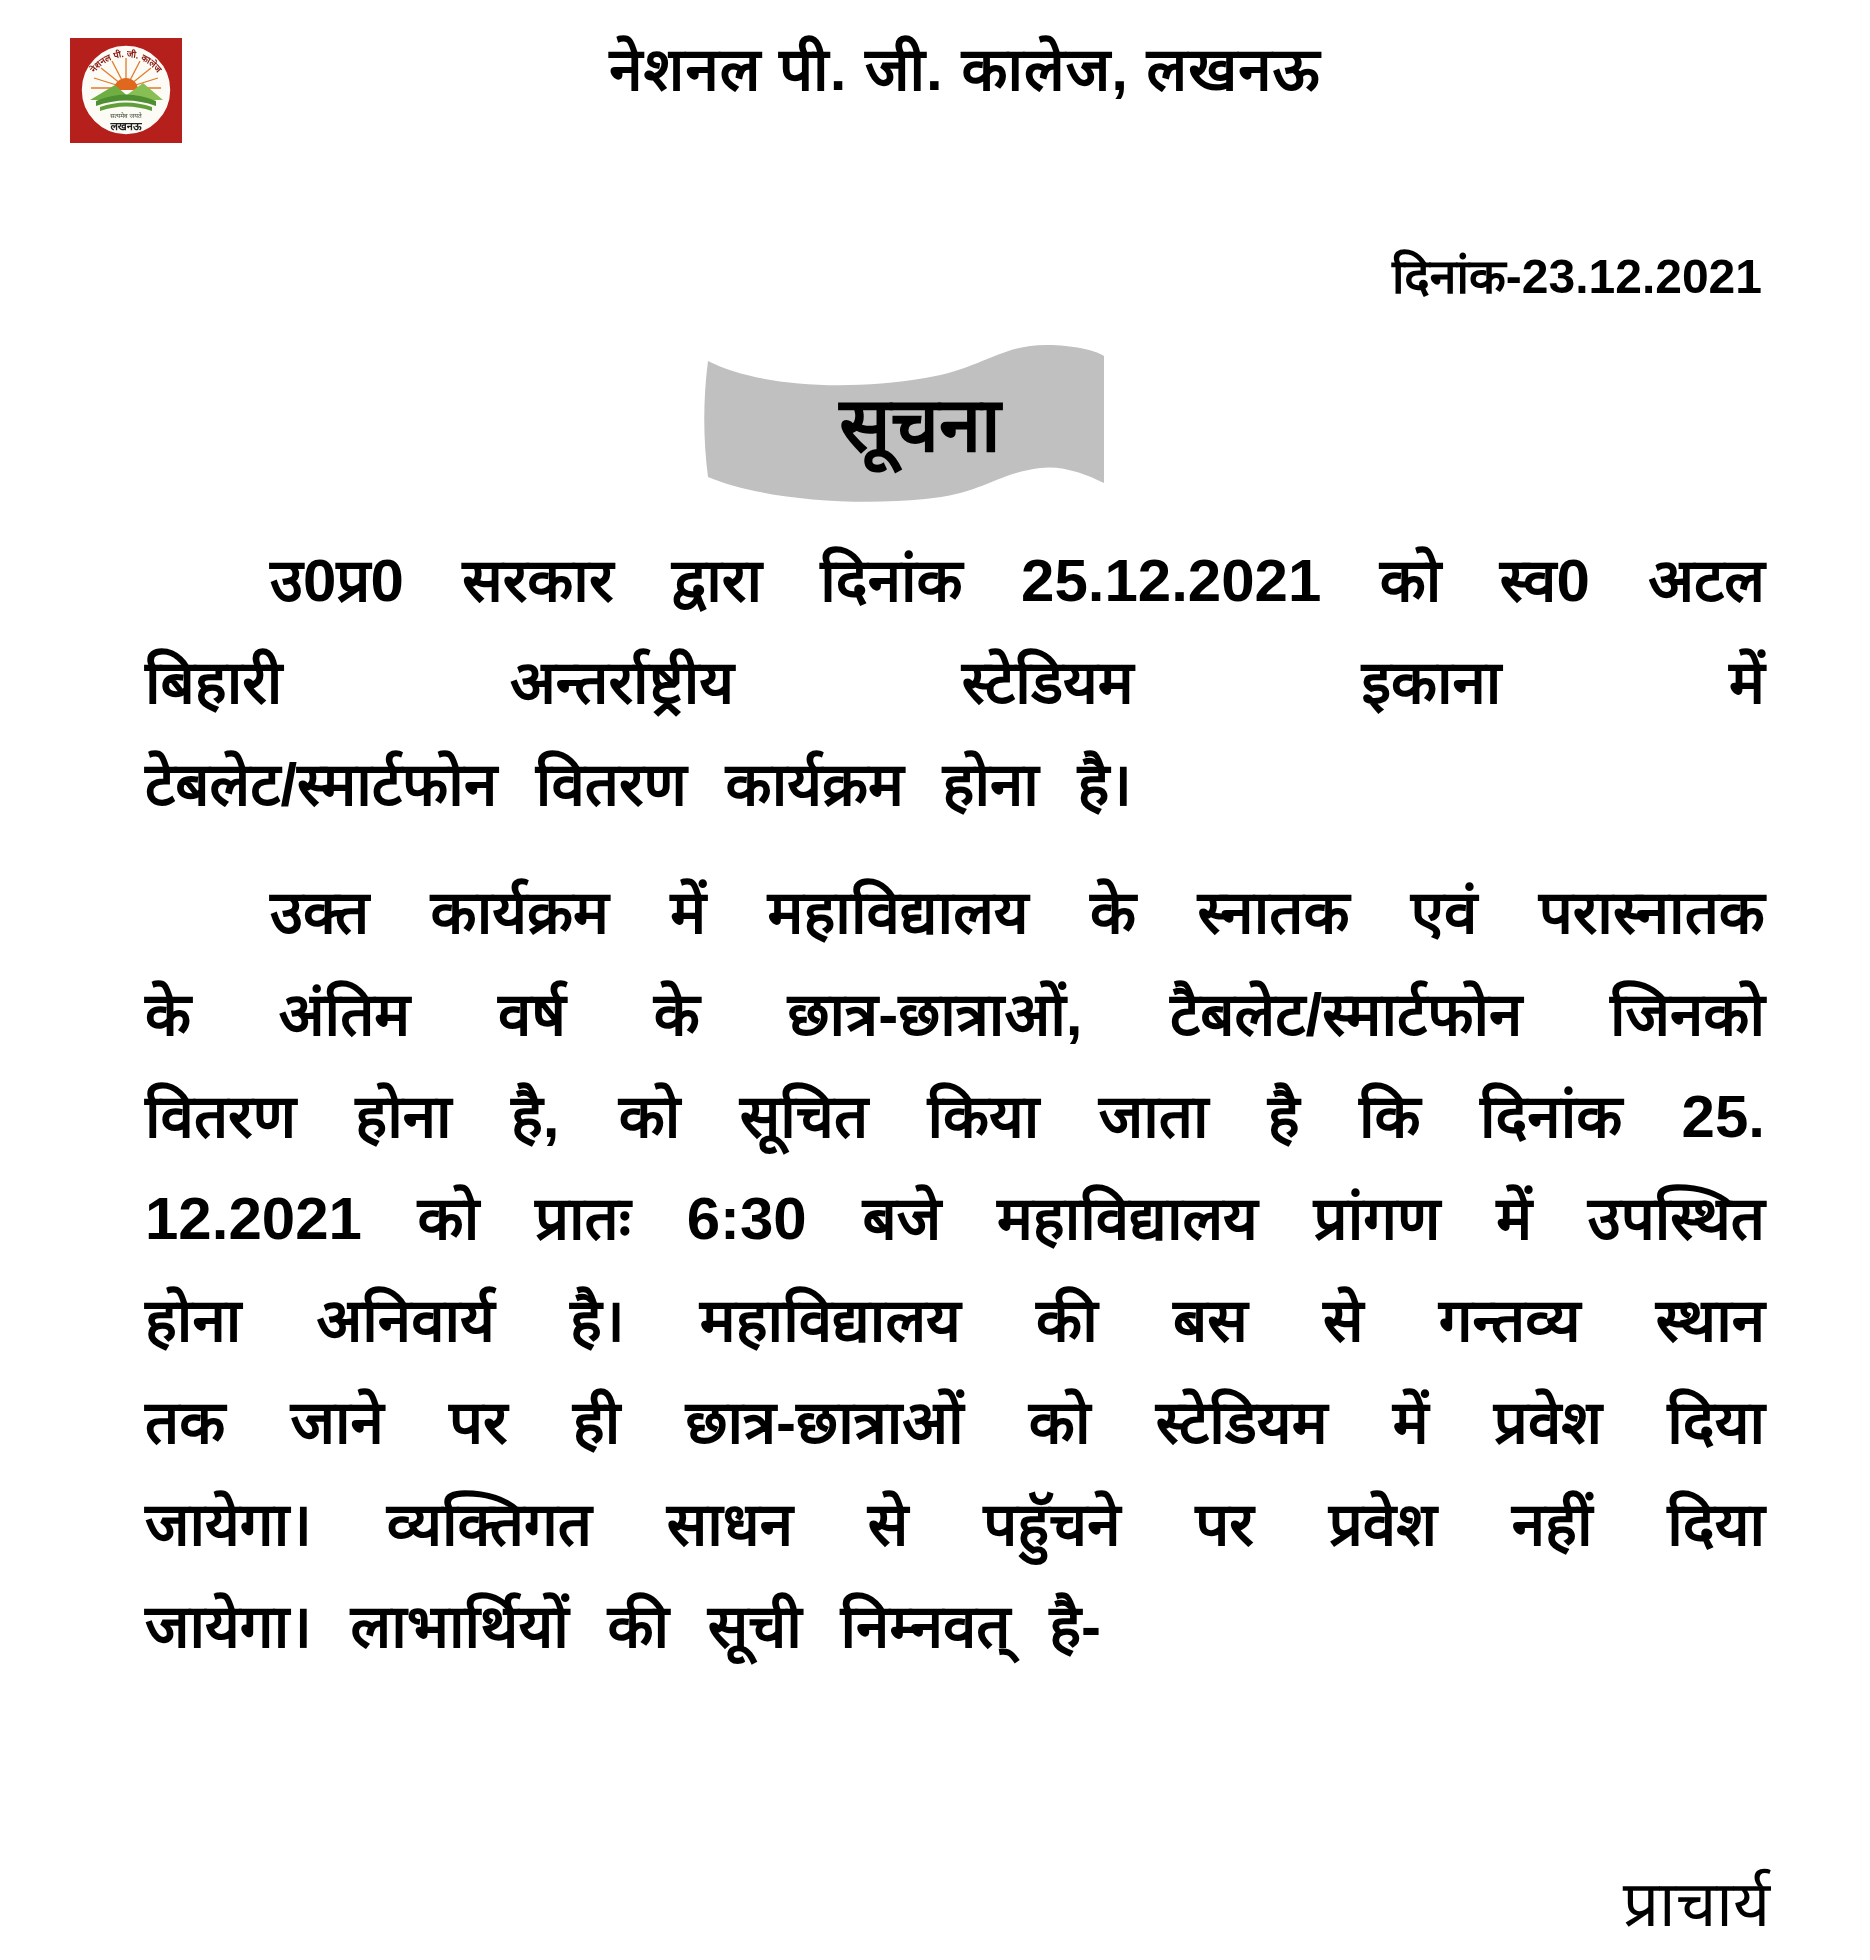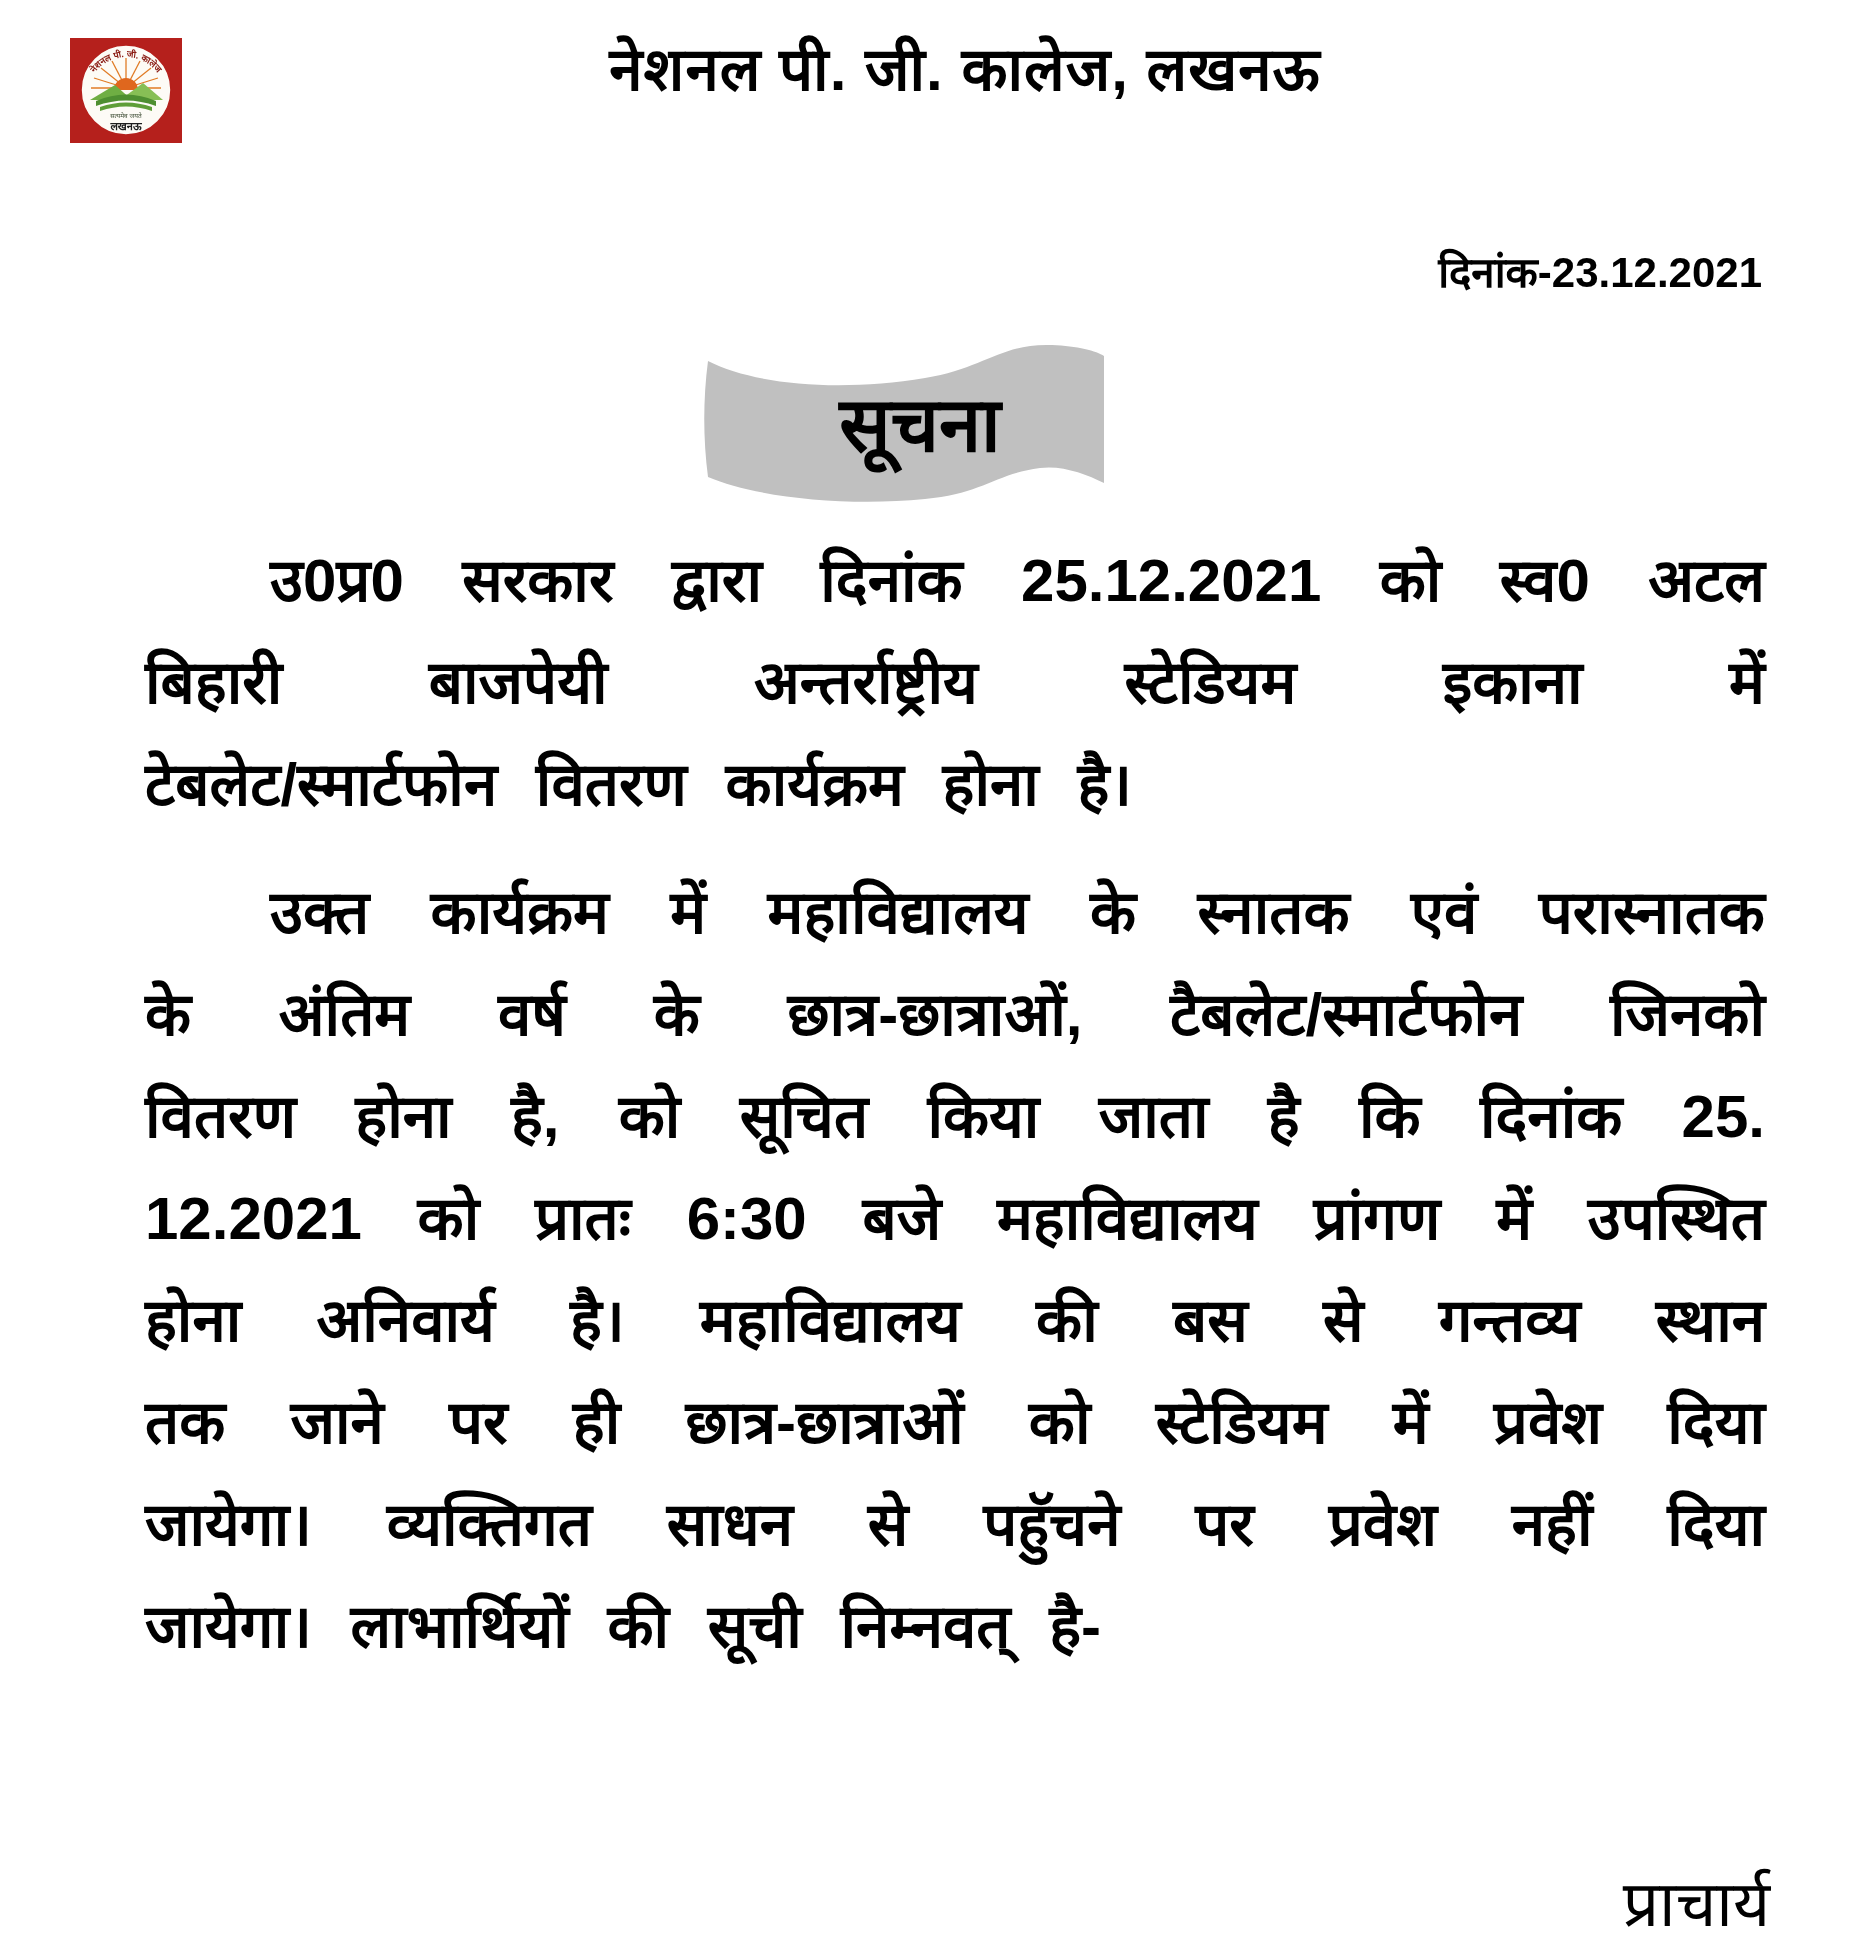--- a/index.html
+++ b/index.html
@@ -23,21 +23,21 @@
     position: absolute; left: 60px; right: 0; top: 26px;
     text-align: center;
     font-size: 60px; font-weight: 700;
     letter-spacing: 1px;
     white-space: nowrap;
   }
 
   
   .date-line {
     position: absolute; right: 108px; top: 242px;
-    font-size: 42px; font-weight: 700;
+    font-size: 48px; font-weight: 700;
     white-space: nowrap;
   }
 
   
   .banner {
     position: absolute; left: 700px; top: 335px;
     width: 412px; height: 175px;
   }
   .banner svg { position: absolute; left: 0; top: 0; }
   .banner-label {
@@ -143,21 +143,20 @@
         <span>सरकार</span>
         <span>द्वारा</span>
         <span>दिनांक</span>
         <span>25.12.2021</span>
         <span>को</span>
         <span>स्व0</span>
         <span>अटल</span>
       </div>
       <div class="line just">
         <span>बिहारी</span>
-        <span>बाजपेयी</span>
         <span>अन्तर्राष्ट्रीय</span>
         <span>स्टेडियम</span>
         <span>इकाना</span>
         <span>में</span>
       </div>
       <div class="line last">टेबलेट/स्मार्टफोन वितरण कार्यक्रम होना है।</div>
     </div>
     <div class="para">
       <div class="line just indent">
         <span>उक्त</span>

